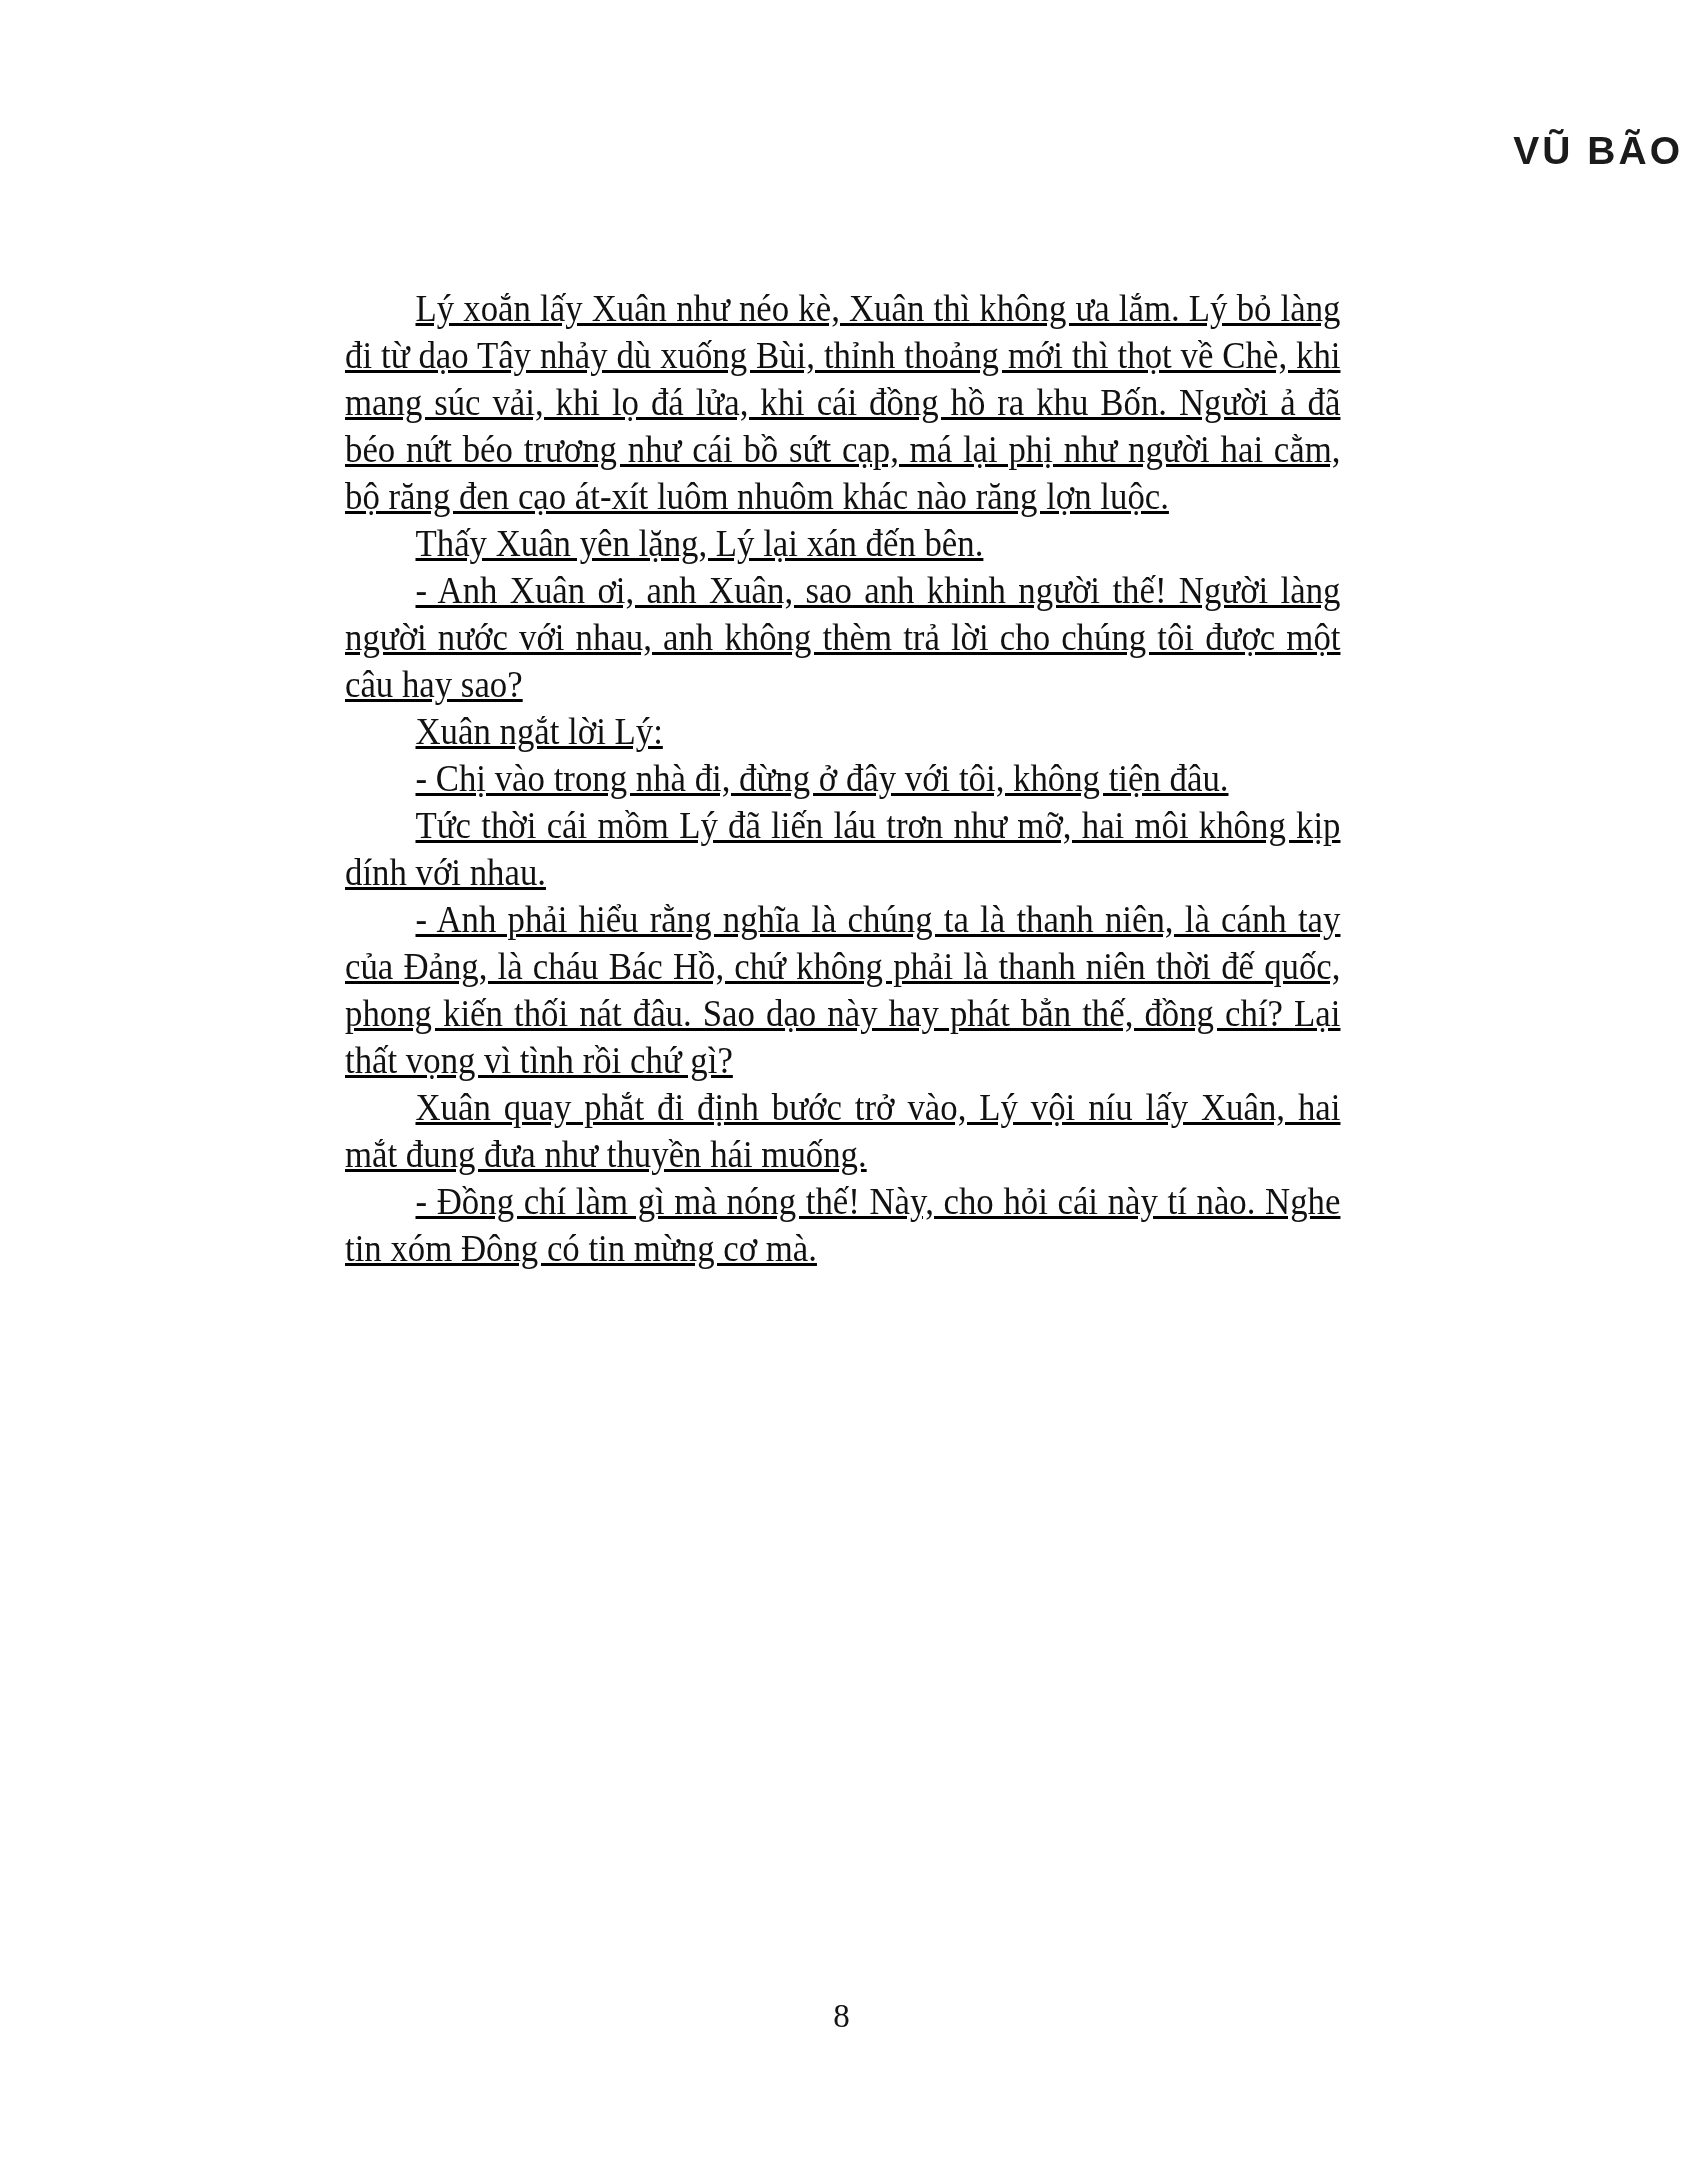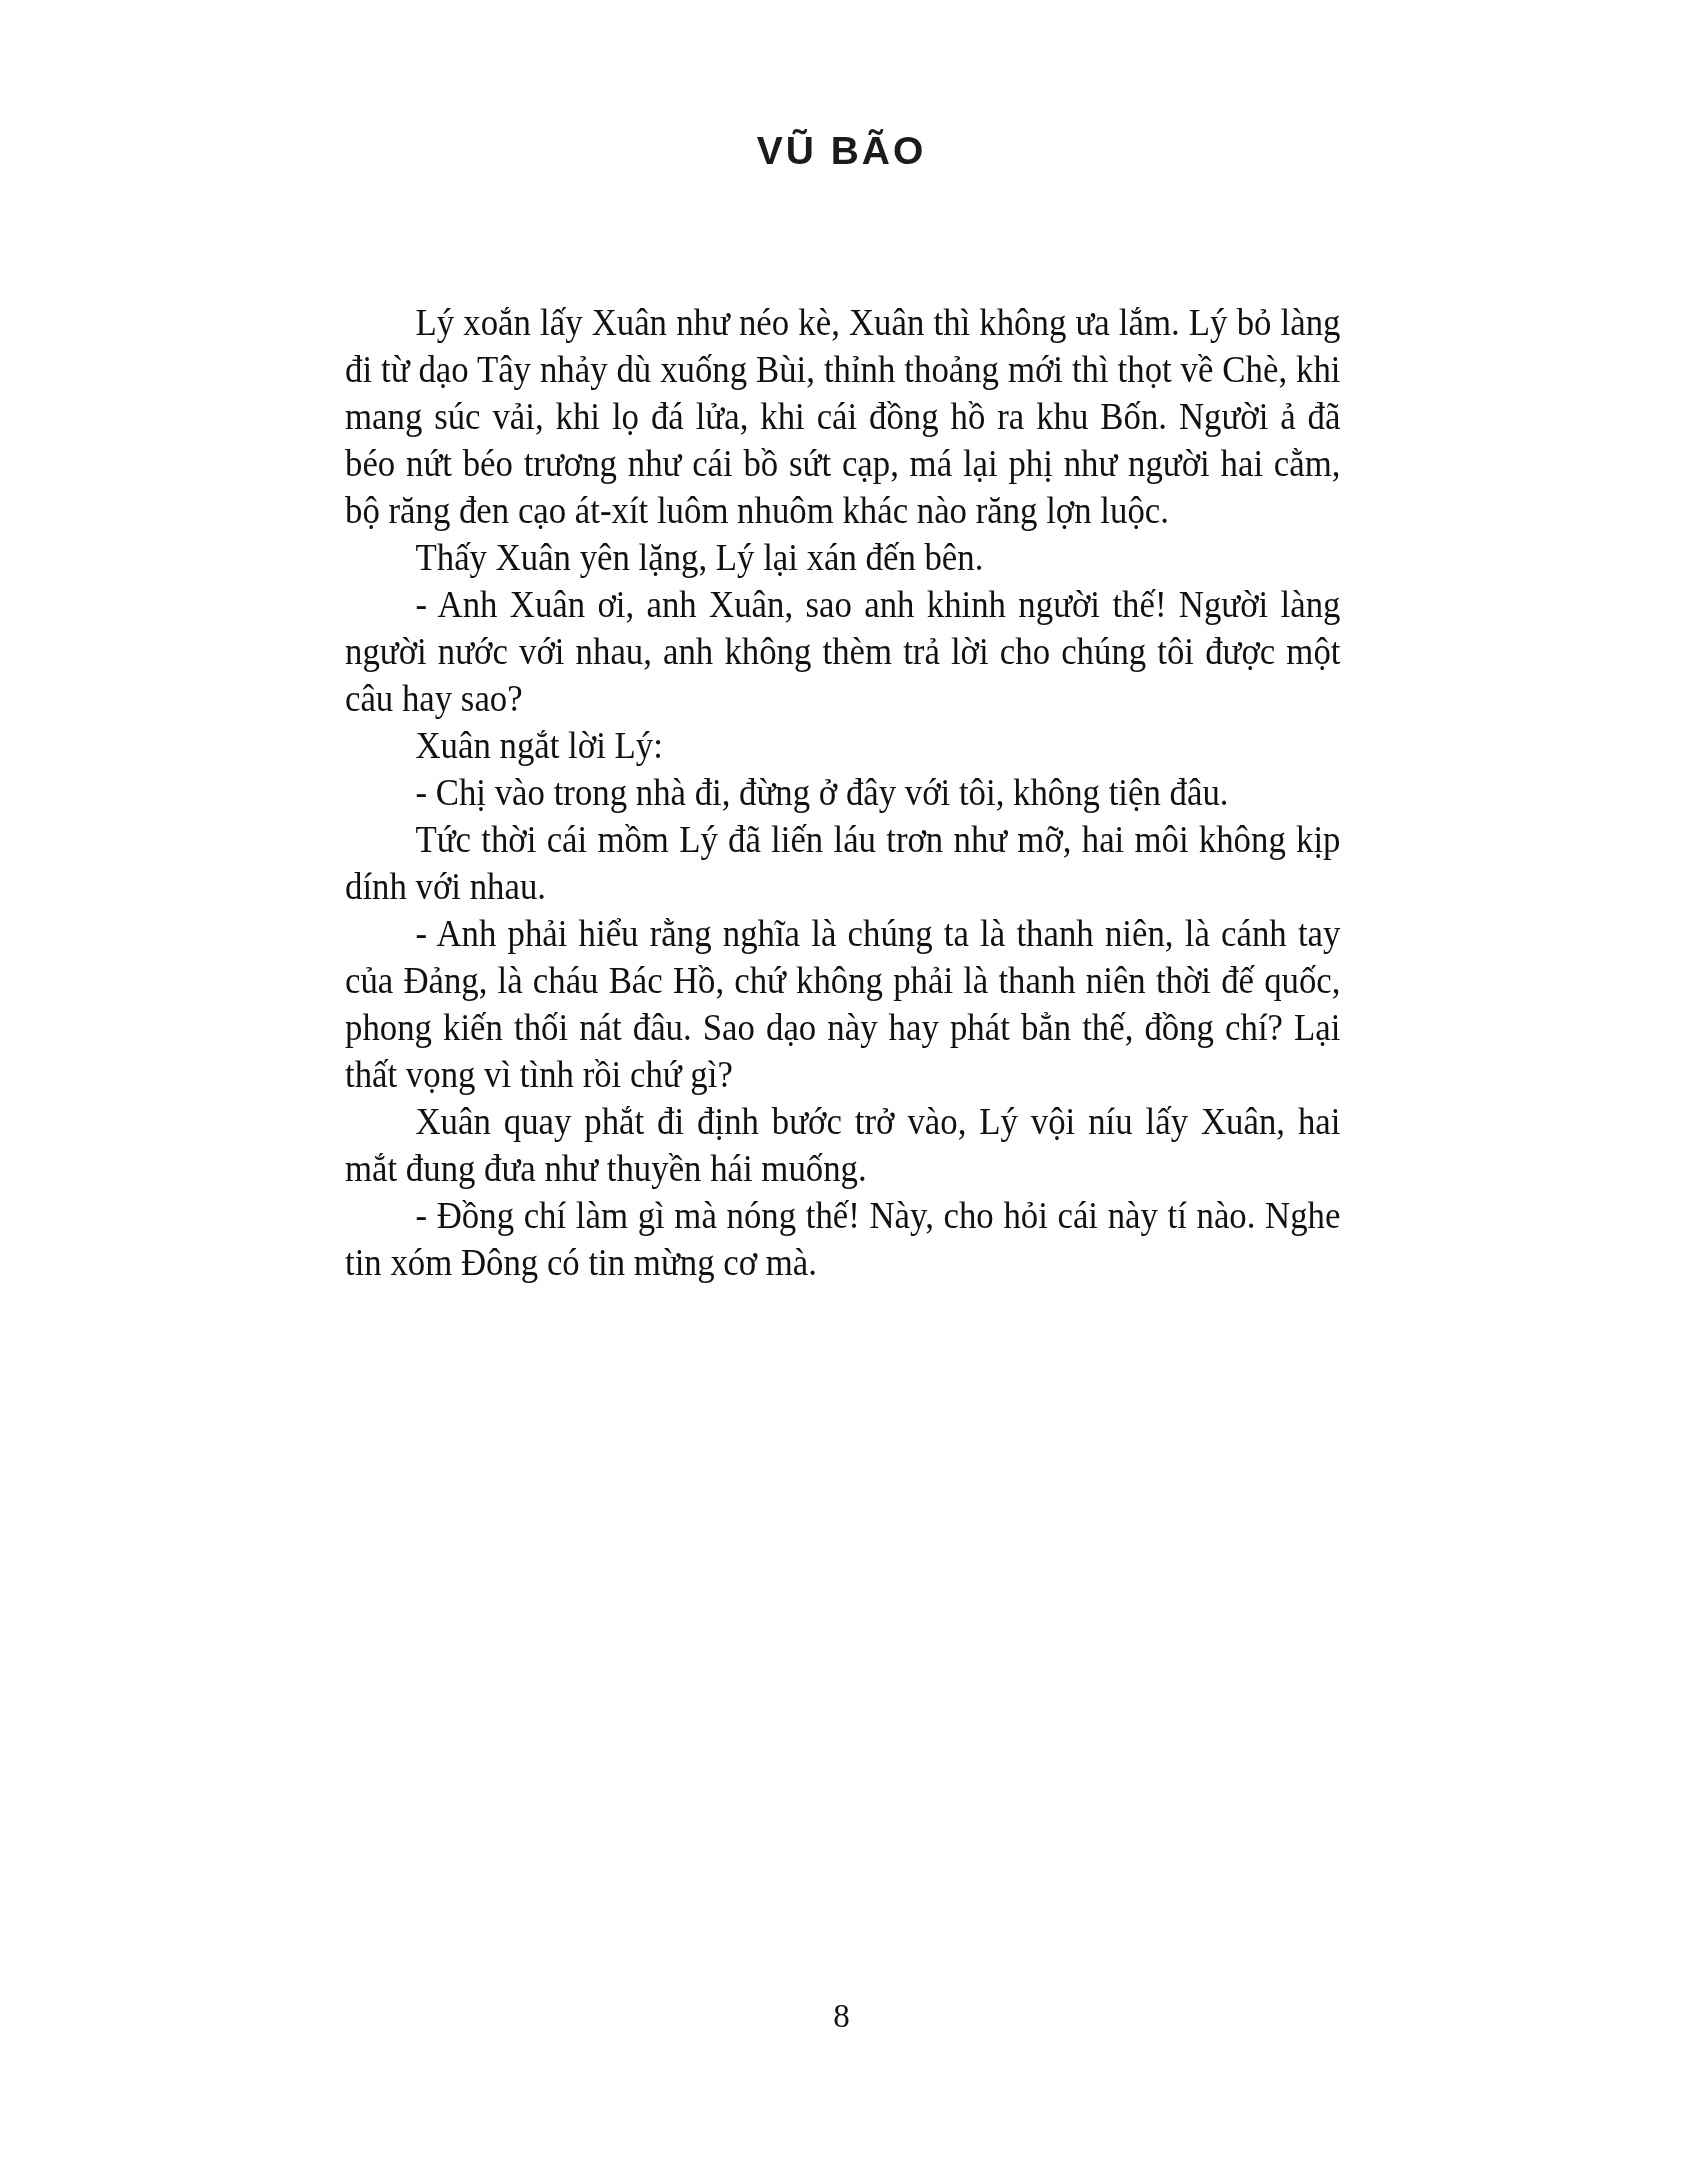--- a/index.html
+++ b/index.html
@@ -15,35 +15,36 @@
     box-sizing: border-box;
     overflow: hidden;
   }
 
   
   .running-head {
     position: absolute;
     top: 131px;
     left: 0;
     width: 1683px;
-    text-align: center;
+    text-align: right;
     font-family: "Liberation Sans", sans-serif;
     font-size: 39px;
     font-weight: 700;
     letter-spacing: 3px;
     color: #1b1b1b;
     line-height: 1;
   }
 
   
   .textblock {
     position: absolute;
-    top: 299px;
+    top: 285px;
     left: 345px;
     width: 996px;
+    text-decoration: underline;
   }
 
   .para {
     margin: 0;
     font-family: "Liberation Serif", "DejaVu Serif", serif;
     font-size: 37px;
     line-height: 47px;
     color: #111111;
     text-align: justify;
     text-justify: inter-word;

